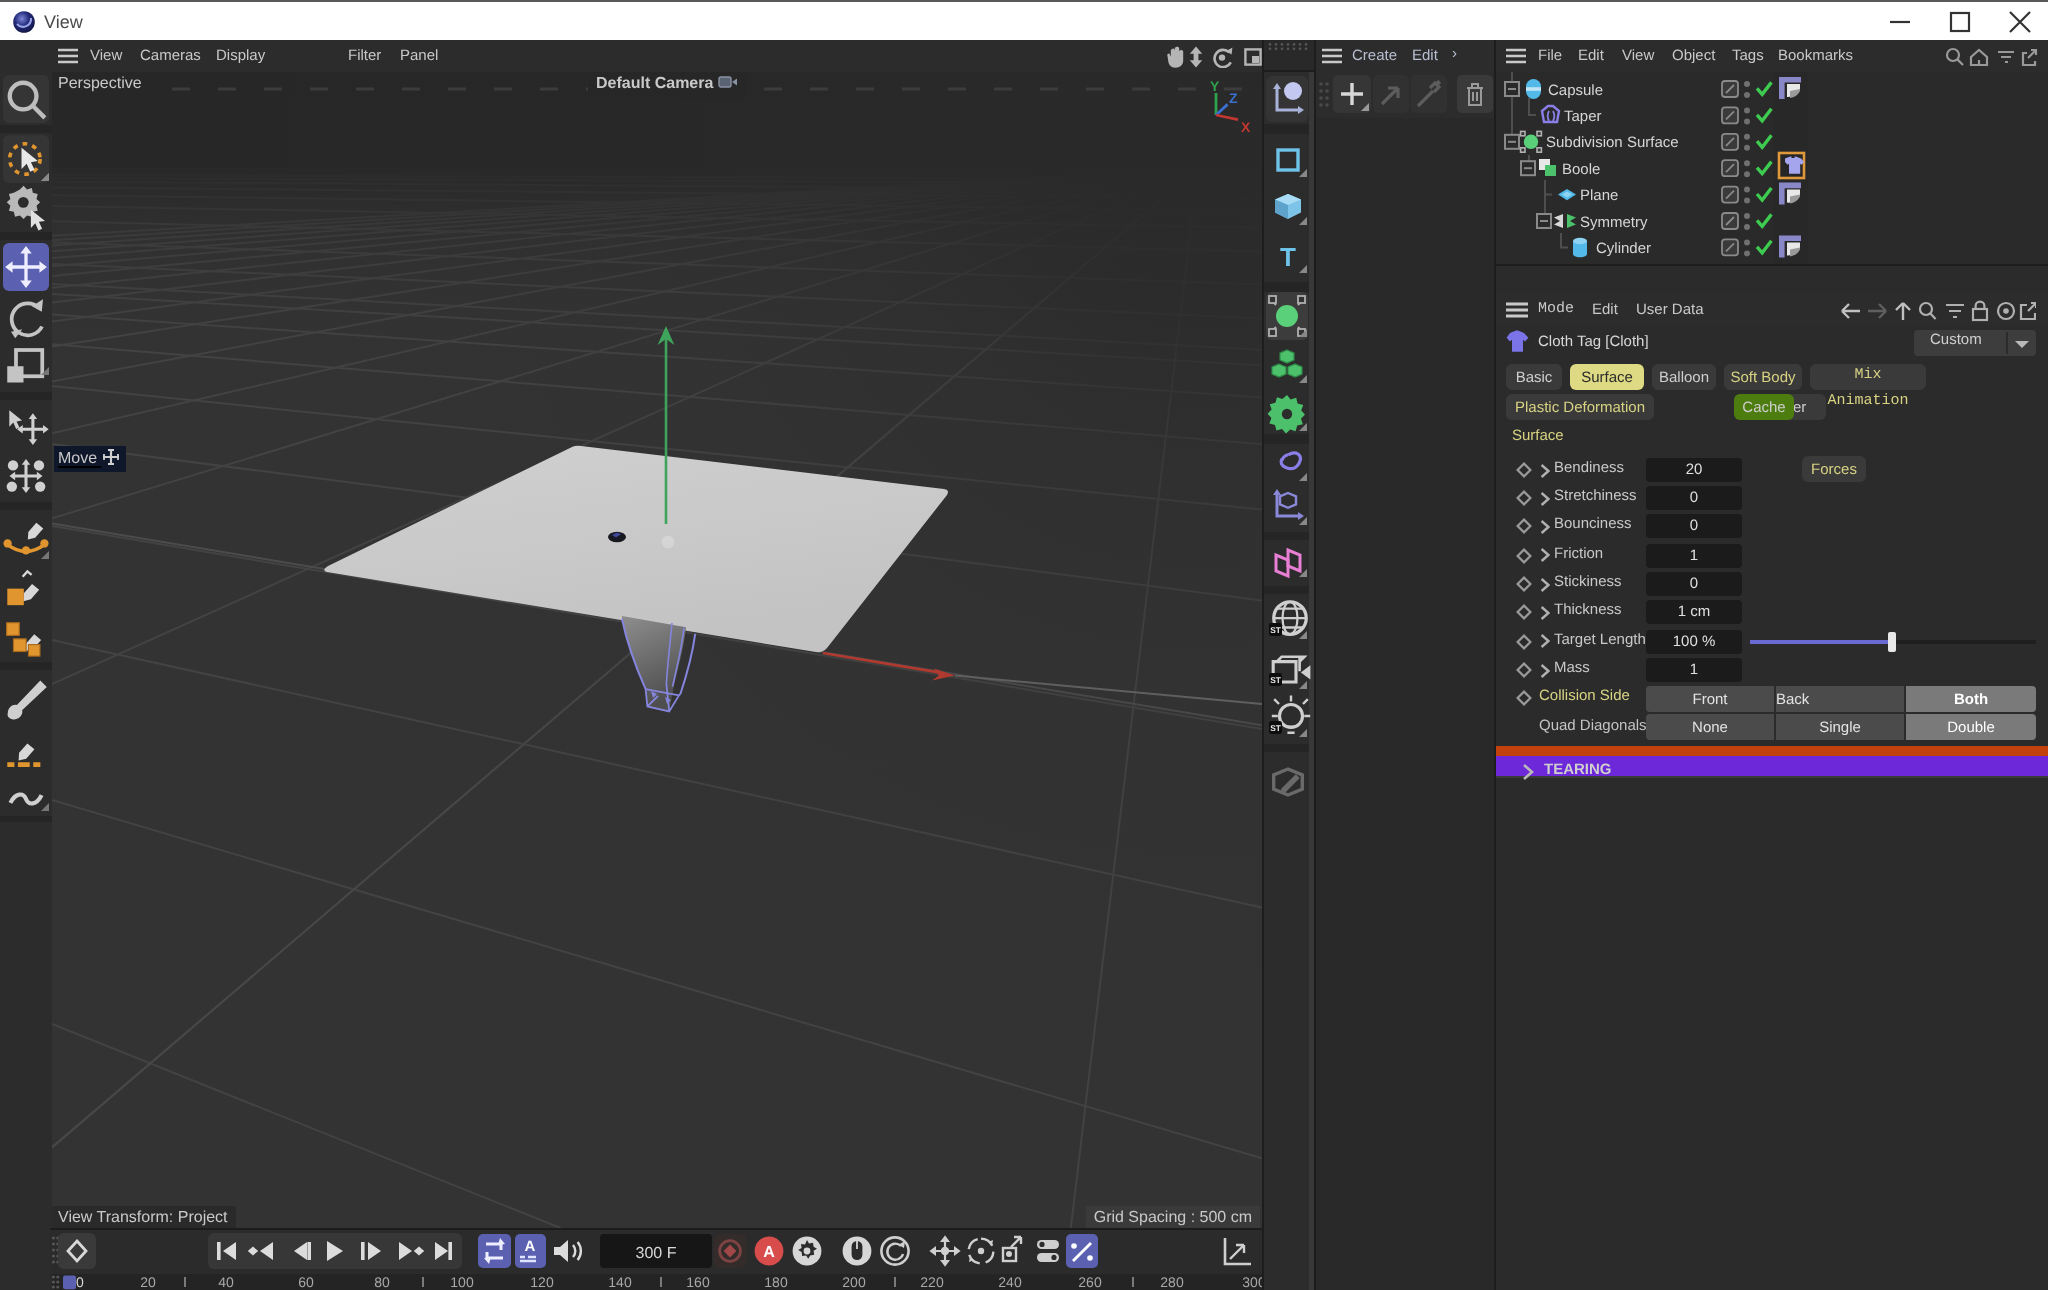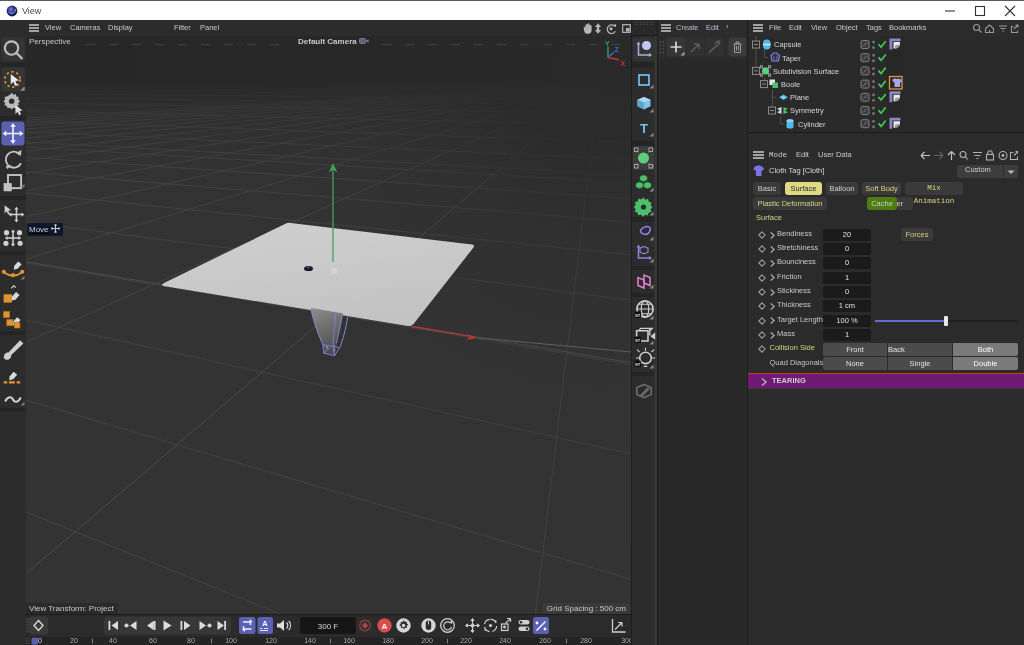--- a/index.html
+++ b/index.html
@@ -594,26 +594,26 @@
       <div class="ab" style="left:127px;top:187px;width:143px;height:2px;background:#1f1f1f"></div>
       <div class="ab" style="left:127px;top:187px;width:71px;height:2px;background:#6a6ad4"></div>
       <div class="ab" style="left:196px;top:183px;width:3.5px;height:10px;background:#e8e8e8;border-radius:1px"></div>
       <svg class="ab" style="left:10px;top:212px" width="8" height="8" viewBox="0 0 8 8">
         <path d="M4 0.8L7.2 4L4 7.2L0.8 4Z" fill="none" stroke="#9a9a9a" stroke-width="1.1"></path>
       </svg>
       <span class="txt ab" style="left:21.5px;top:211px;color:#d8d383">Collision Side</span>
       <span class="txt ab" style="left:21.5px;top:225.5px;color:#c4c4c4">Quad Diagonals</span>
       <div style="position:absolute;left:75px;top:209.5px;width:64px;height:13px;font-size:7.5px;line-height:13px;text-align:center;font-family:'Liberation Sans',sans-serif;border-radius:2px 0 0 2px;background:#4b4b4b;color:#e3e3e3;">Front</div>
       <div style="position:absolute;left:140px;top:209.5px;width:64px;height:13px;font-size:7.5px;line-height:13px;text-align:left;font-family:'Liberation Sans',sans-serif;background:#4b4b4b;color:#e3e3e3;">Back</div>
-      <div style="position:absolute;left:205px;top:209.5px;width:65px;height:13px;font-size:7.5px;line-height:13px;text-align:center;font-family:'Liberation Sans',sans-serif;border-radius:0 2px 2px 0;background:#7a7a7a;color:#ffffff;">Both</div>
+      <div style="position:absolute;left:205px;top:209.5px;width:65px;height:13px;font-size:7.5px;line-height:13px;text-align:center;font-family:'Liberation Sans',sans-serif;border-radius:0 2px 2px 0;background:#7a7a7a;color:#ffffff;font-weight:bold;">Both</div>
       <div style="position:absolute;left:75px;top:224px;width:64px;height:13px;font-size:7.5px;line-height:13px;text-align:center;font-family:'Liberation Sans',sans-serif;border-radius:2px 0 0 2px;background:#4b4b4b;color:#e3e3e3;">None</div>
       <div style="position:absolute;left:140px;top:224px;width:64px;height:13px;font-size:7.5px;line-height:13px;text-align:center;font-family:'Liberation Sans',sans-serif;background:#4b4b4b;color:#e3e3e3;">Single</div>
       <div style="position:absolute;left:205px;top:224px;width:65px;height:13px;font-size:7.5px;line-height:13px;text-align:center;font-family:'Liberation Sans',sans-serif;border-radius:0 2px 2px 0;background:#7a7a7a;color:#ffffff;">Double</div>
     </div>
-  <div class="ab" style="left:0;top:240px;width:276px;height:16px;background:#701a75;border-top:1px solid #c2410c;border-bottom:1px solid #3a3a3a;box-sizing:border-box;">
+  <div class="ab" style="left:0;top:240px;width:276px;height:16px;background:#6d28d9;border-top:5px solid #c2410c;border-bottom:1px solid #3a3a3a;box-sizing:border-box;">
     <svg class="ab" style="left:13px;top:4px;" width="6" height="8" viewBox="0 0 6 8">
         <path d="M1 0.5L5 4L1 7.5" fill="none" stroke="#b9b9b9" stroke-width="1.3"></path>
       </svg>
     <span class="txt ab" style="left:24px;top:3px;color:#cfcfcf;font-weight:bold;">TEARING</span>
   </div>
 </div>
 
 <div class="ab" style="left:0;top:614px;width:631px;height:31px;background:#2b2b2b;" id="timeline">
 <svg width="631" height="31" viewBox="0 0 631 31">
   <rect x="26" y="23" width="605" height="8" fill="#242424"></rect>

